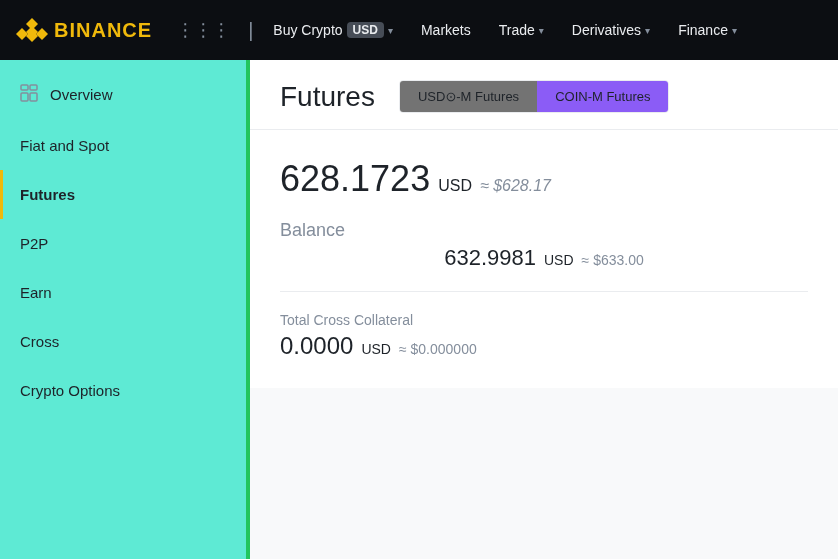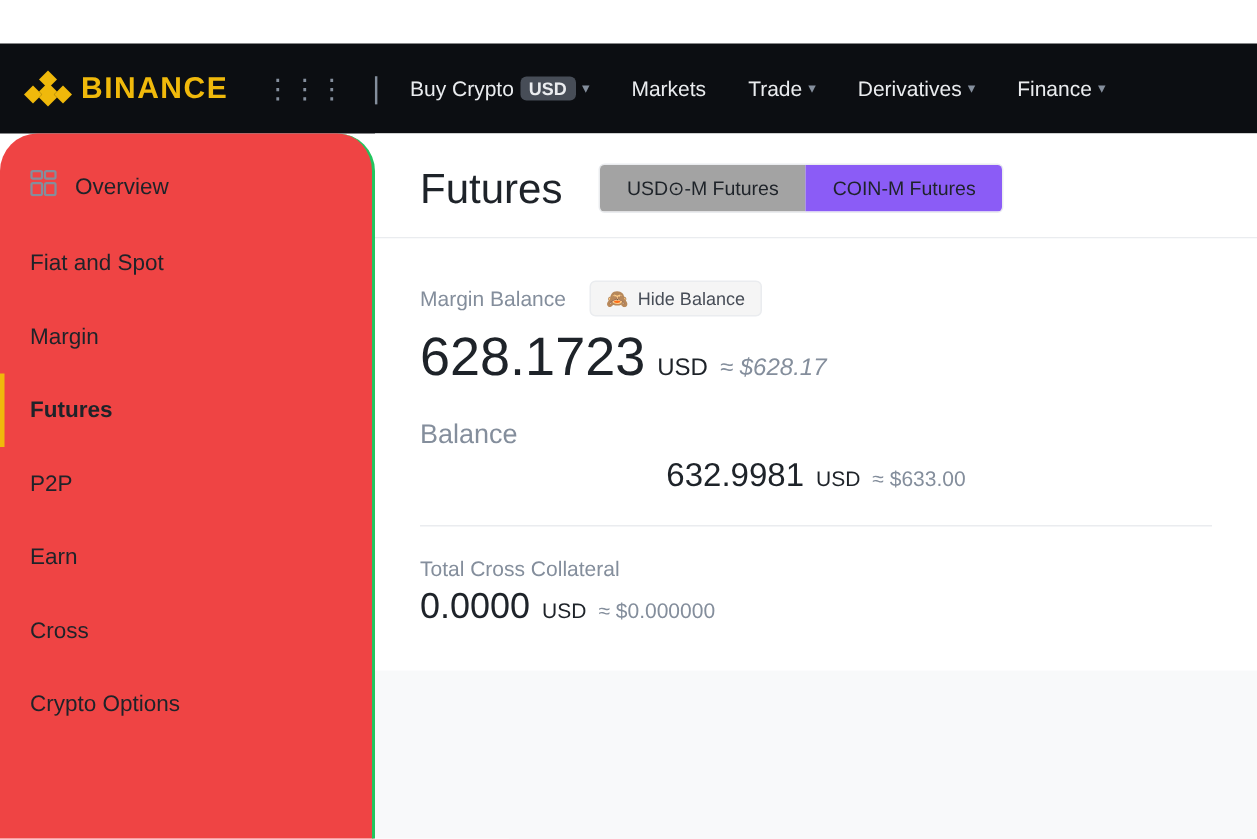--- a/index.html
+++ b/index.html
@@ -7,21 +7,20 @@
 
     
     .navbar {
       background: #1a1a2e;
       background: #0c0e12;
       height: 60px;
       display: flex;
       align-items: center;
       padding: 0 16px;
       gap: 8px;
-      margin-top: 29px;
     }
     .logo-area {
       display: flex;
       align-items: center;
       gap: 6px;
       margin-right: 8px;
     }
     .logo-diamond {
       width: 32px;
       height: 32px;
@@ -70,24 +69,23 @@
     
     .main-layout {
       display: flex;
       height: calc(559px - 60px);
     }
 
     
     .sidebar {
       width: 250px;
       min-width: 250px;
-      background: #ef4444;
-      border-right: 2px solid #22c55e;
+      background: #5eead4;
+      border-right: 4px solid #22c55e;
       padding-top: 8px;
-      border-radius: 25px;
     }
     .sidebar-item {
       padding: 16px 20px;
       font-size: 15px;
       color: #1e2329;
       cursor: pointer;
       display: flex;
       align-items: center;
       gap: 12px;
       position: relative;
@@ -149,21 +147,21 @@
     }
     .tab-btn {
       padding: 8px 18px;
       font-size: 13px;
       font-weight: 500;
       cursor: pointer;
       border: none;
       outline: none;
     }
     .tab-btn.active {
-      background: #a3a3a3;
+      background: #737373;
       color: #1e2329;
     }
     .tab-btn.inactive {
       background: #8b5cf6;
       color: #1e2329;
     }
 
     
     .balance-section {
       background: #fff;
@@ -320,23 +318,20 @@
           <rect x="10" y="1" width="7" height="5" rx="1" stroke="#848e9c" stroke-width="1.5"></rect>
           <rect x="1" y="9" width="7" height="8" rx="1" stroke="#848e9c" stroke-width="1.5"></rect>
           <rect x="10" y="9" width="7" height="8" rx="1" stroke="#848e9c" stroke-width="1.5"></rect>
         </svg>
       </span>
       <span>Overview</span>
     </div>
     <div class="sidebar-item">
       <span>Fiat and Spot</span>
     </div>
-    <div class="sidebar-item">
-      <span>Margin</span>
-    </div>
     <div class="sidebar-item active">
       <span>Futures</span>
     </div>
     <div class="sidebar-item">
       <span>P2P</span>
     </div>
     <div class="sidebar-item">
       <span>Earn</span>
     </div>
     <div class="sidebar-item">
@@ -352,27 +347,20 @@
     <div class="futures-header">
       <h1 class="futures-title">Futures</h1>
       <div class="tab-buttons">
         <button class="tab-btn active">USD⊙-M Futures</button>
         <button class="tab-btn inactive">COIN-M Futures</button>
       </div>
     </div>
 
     <div class="balance-section">
 
-      <div class="balance-label-row">
-        <span class="balance-label">Margin Balance</span>
-        <button class="hide-balance-btn">
-          <span>🙈</span>
-          <span>Hide Balance</span>
-        </button>
-      </div>
       <div class="balance-main">
         <span class="balance-number">628.1723</span>
         <span class="balance-currency">USD</span>
         <span class="balance-approx">≈ $628.17</span>
       </div>
 
       <div class="sub-balance-section">
         <div class="sub-balance-label">Balance</div>
         <div class="sub-balance-row">
           <span class="sub-balance-number">632.9981</span>

